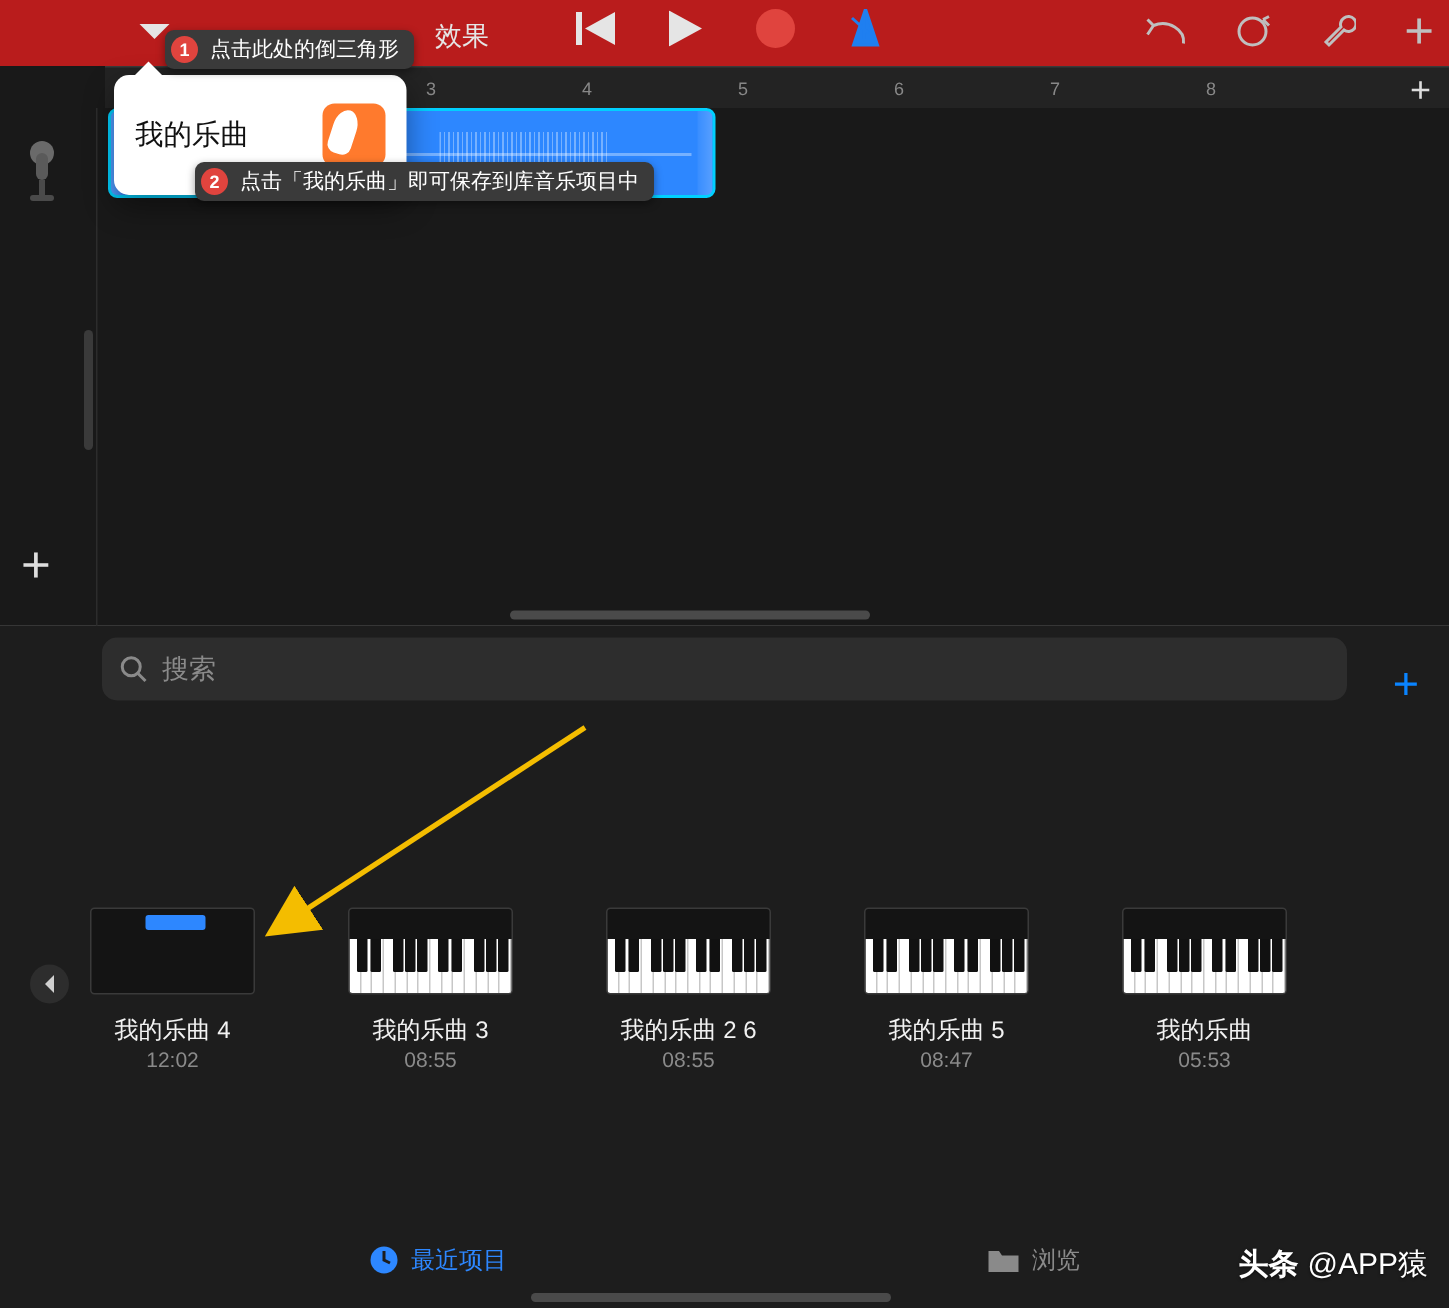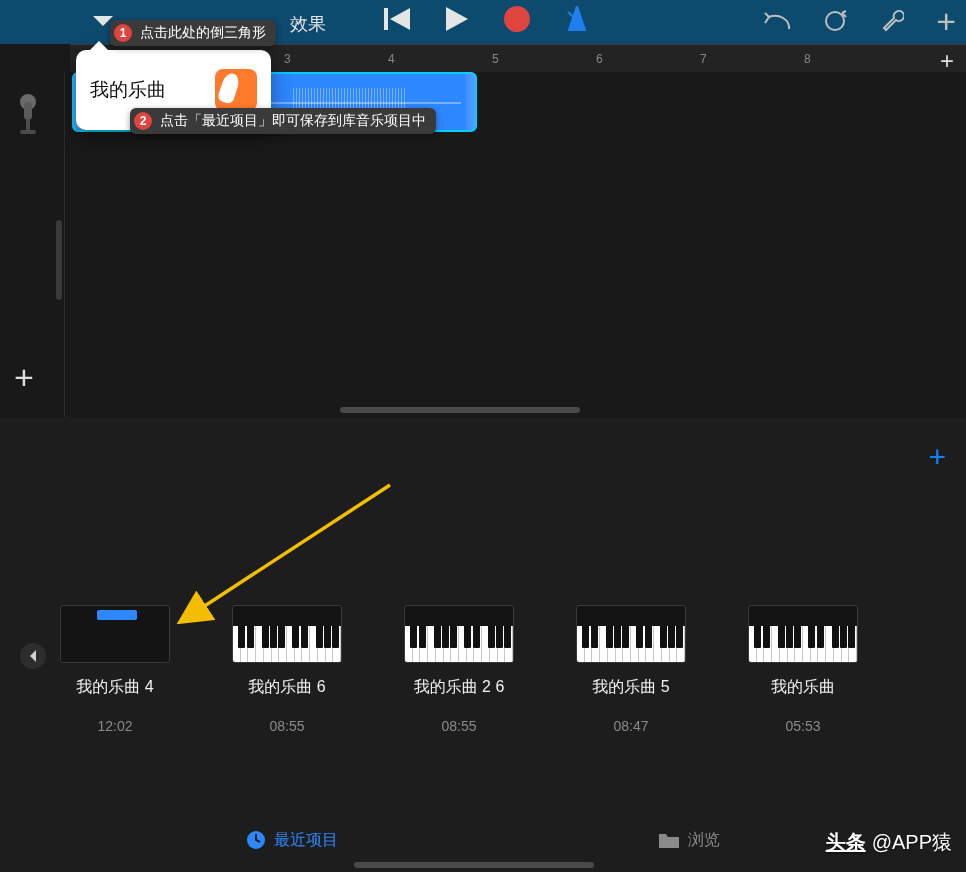--- a/index.html
+++ b/index.html
@@ -18,21 +18,21 @@
     width: 966px;
     height: 417px;
     background: #191919;
   }
 
   
   .toolbar {
     position: absolute;
     top: 0; left: 0; right: 0;
     height: 44px;
-    background: #0c4a6e;
+    background: #b91c1c;
     display: flex;
     align-items: center;
     color: #ddd;
     z-index: 2;
   }
   .menu-trigger {
     width: 50px;
     height: 44px;
     margin-left: 78px;
     display: flex;
@@ -315,21 +315,21 @@
     position:relative;
     display:flex;
   }
   .keys .wk { flex:1; border-right:1px solid #c7c7c7; }
   .keys .wk:last-child { border-right:none; }
   .keys .bk-row { position:absolute; top:0; left:0; right:0; height:22px; }
   .keys .bk {
     position:absolute; width:7px; height:22px; background:#111;
     border-radius:0 0 1px 1px;
   }
-  .item-title { font-size:16px; color:#f2f2f2; margin-bottom:20px; white-space:nowrap; }
+  .item-title { font-size:16px; color:#f2f2f2; margin-bottom:0; white-space:nowrap; }
   .item-time { font-size:14px; color:#8a8a8a; }
 
   .back-btn {
     position:absolute;
     left:20px; top:226px;
     width:26px; height:26px; border-radius:13px;
     background:#2d2d2d;
     display:flex; align-items:center; justify-content:center;
   }
   .back-btn svg { fill:#d0d0d0; }
@@ -354,21 +354,21 @@
     position:absolute;
     right:14px; bottom:16px;
     color:#fff;
     font-size:20px;
     font-weight:500;
     display:flex;
     align-items:center;
     gap:6px;
     text-shadow: 0 1px 2px rgba(0,0,0,.6);
   }
-  .watermark .glyph { font-weight:700;text-decoration:underline; }
+  .watermark .glyph { font-weight:700; }
 
   .lib-scroll {
     position:absolute;
     bottom:4px; left:354px;
     width:240px; height:6px;
     background:#4a4a4a; border-radius:3px;
   }
 </style>
 </head>
 <body>
@@ -462,27 +462,34 @@
     <div>点击此处的倒三角形</div>
   </div>
 
   <div class="menu-popover">
     <div class="label">我的乐曲</div>
     <div class="gb-icon"></div>
   </div>
 
   <div class="callout callout-2">
     <div class="badge-num">2</div>
-    <div>点击「最近项目」即可保存到库音乐项目中</div>
+    <div>点击「我的乐曲」即可保存到库音乐项目中</div>
   </div>
 </div>
 
 <div class="library">
   <div class="lib-add">+</div>
 
+  <div class="search-bar">
+    <svg width="18" height="18" viewBox="0 0 18 18">
+        <circle cx="7.5" cy="7.5" r="6" fill="none" stroke="#8a8a8a" stroke-width="2"></circle>
+        <line x1="12" y1="12" x2="17" y2="17" stroke="#8a8a8a" stroke-width="2"></line>
+      </svg>
+    <span>搜索</span>
+  </div>
 
   <svg class="arrow-annot" width="230" height="150" viewBox="0 0 230 150">
     <defs>
       <marker id="ah" markerWidth="10" markerHeight="10" refX="2" refY="5" orient="auto">
         <path d="M0 0 L10 5 L0 10 Z" fill="#f4bd00"></path>
       </marker>
     </defs>
     <line x1="218" y1="8" x2="28" y2="132" stroke="#f4bd00" stroke-width="3.5" marker-end="url(#ah)"></line>
   </svg>
 
@@ -526,21 +533,21 @@
               <div class="bk" style="left: 34%;"></div>
               <div class="bk" style="left: 41.5%;"></div>
               <div class="bk" style="left: 55%;"></div>
               <div class="bk" style="left: 62.5%;"></div>
               <div class="bk" style="left: 76.5%;"></div>
               <div class="bk" style="left: 84%;"></div>
               <div class="bk" style="left: 91.5%;"></div>
             </div>
           </div>
         </div>
-      <div class="item-title">我的乐曲 6</div>
+      <div class="item-title">我的乐曲 3</div>
       <div class="item-time">08:55</div>
     </div>
 
     <div class="item">
       <div class="thumb">
           <div class="keys">
             <div class="wk"></div>
             <div class="wk"></div>
             <div class="wk"></div>
             <div class="wk"></div>

